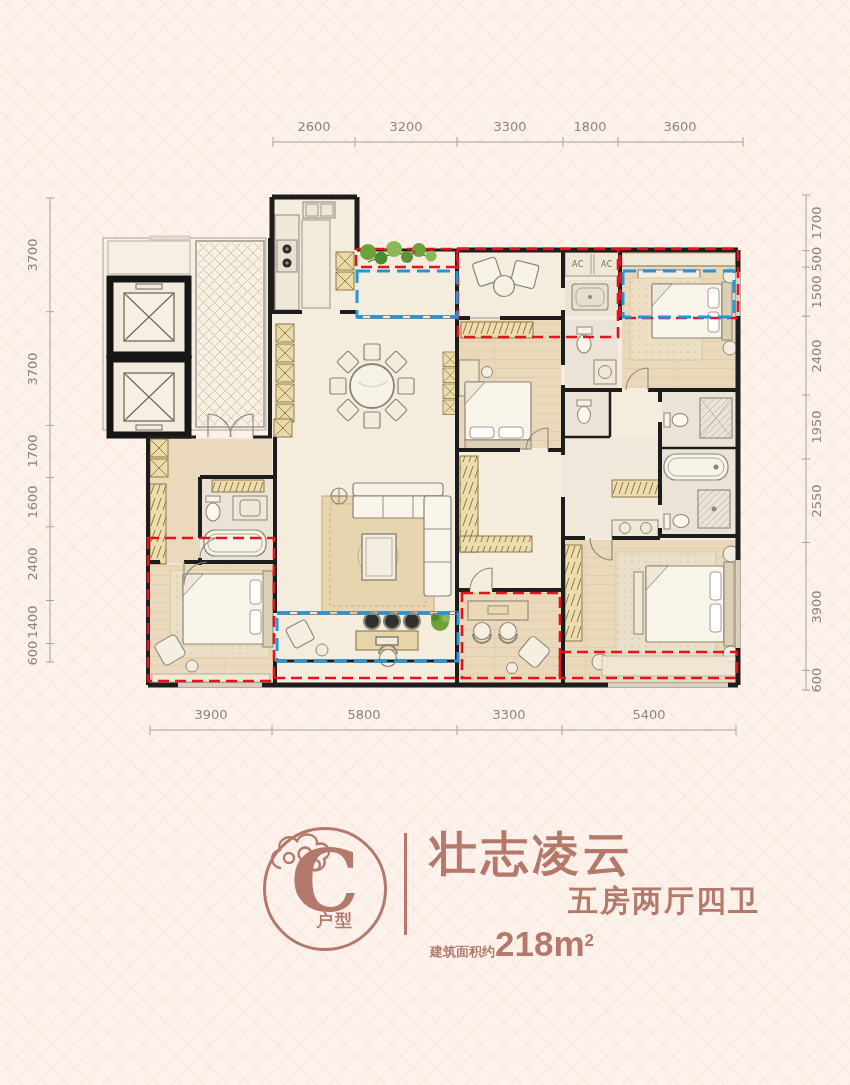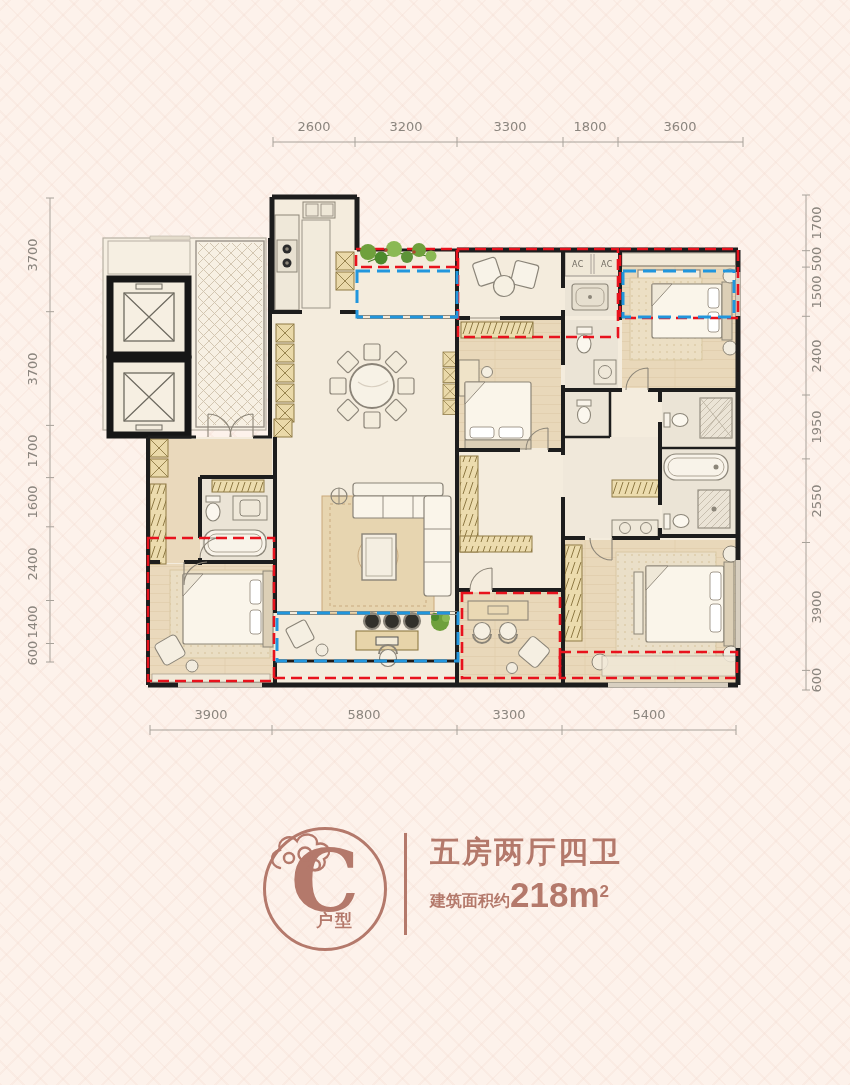--- a/index.html
+++ b/index.html
@@ -16,23 +16,23 @@
   .actxt{font-family:"DejaVu Sans", sans-serif;font-size:8px;fill:#6f6a60;letter-spacing:.5px;}
   .tb{position:absolute;color:#b4796b;}
   .logo{left:263px;top:827px;width:118px;height:118px;border:3px solid #b4796b;border-radius:50%;}
   .c-letter{position:absolute;left:50%;top:46%;transform:translate(-50%,-53%);
     font-family:"DejaVu Serif", serif;font-size:86px;font-weight:bold;line-height:1;}
   .unit-label{position:absolute;right:30px;bottom:16px;font-size:17px;font-weight:bold;letter-spacing:2px;}
   .cloud{position:absolute;left:2px;bottom:-8px;}
   .divider{left:404px;top:833px;width:2.5px;height:102px;background:#b4796b;}
   .tb-text{left:430px;top:829px;width:330px;}
   .tb-name{font-size:47px;font-weight:bold;letter-spacing:4px;line-height:1.05;}
-  .tb-layout{font-size:30px;font-weight:bold;letter-spacing:2px;margin-top:7px;line-height:1.05;}
+  .tb-layout{font-size:30px;font-weight:bold;letter-spacing:2px;margin-top:7px;line-height:1.05;text-align:right;}
   .tb-area{margin-top:9px;line-height:1;display:flex;align-items:flex-end;}
-  .tb-area-prefix{font-size:16px;font-weight:bold;padding-bottom:3px;}
+  .tb-area-prefix{font-size:13px;font-weight:bold;padding-bottom:3px;}
   .tb-area-value{font-size:35px;font-weight:bold;margin-left:0;}
   .tb-area-sup{font-size:17px;font-weight:bold;vertical-align:top;position:relative;top:-12px;}
 </style>
 </head>
 <body>
 
 <div class="stage">
 
 <svg width="850" height="1085" viewBox="0 0 850 1085">
 <defs>
@@ -445,20 +445,21 @@
     <g fill="none" stroke="#b4796b" stroke-width="2.4" stroke-linecap="round">
       <path d="M12,38 C2,36 1,23 12,20 C8,9 23,3 29,11 C33,1 50,3 49,14 C60,11 66,24 56,29 C60,38 47,44 40,38"></path>
       <circle cx="21" cy="28" r="5"></circle>
       <circle cx="37" cy="24" r="6.5"></circle>
       <path d="M47,30 a5,5 0 1 1 -5,6"></path>
     </g>
   </svg>
 </div>
 <div class="tb divider"></div>
 <div class="tb tb-text">
+  <div class="tb-name">壮志凌云</div>
   <div class="tb-layout">五房两厅四卫</div>
   <div class="tb-area">
     <span class="tb-area-prefix">建筑面积约</span>
     <span class="tb-area-value">218m</span>
     <span class="tb-area-sup">2</span>
   </div>
 </div>
 
 </div>
 

